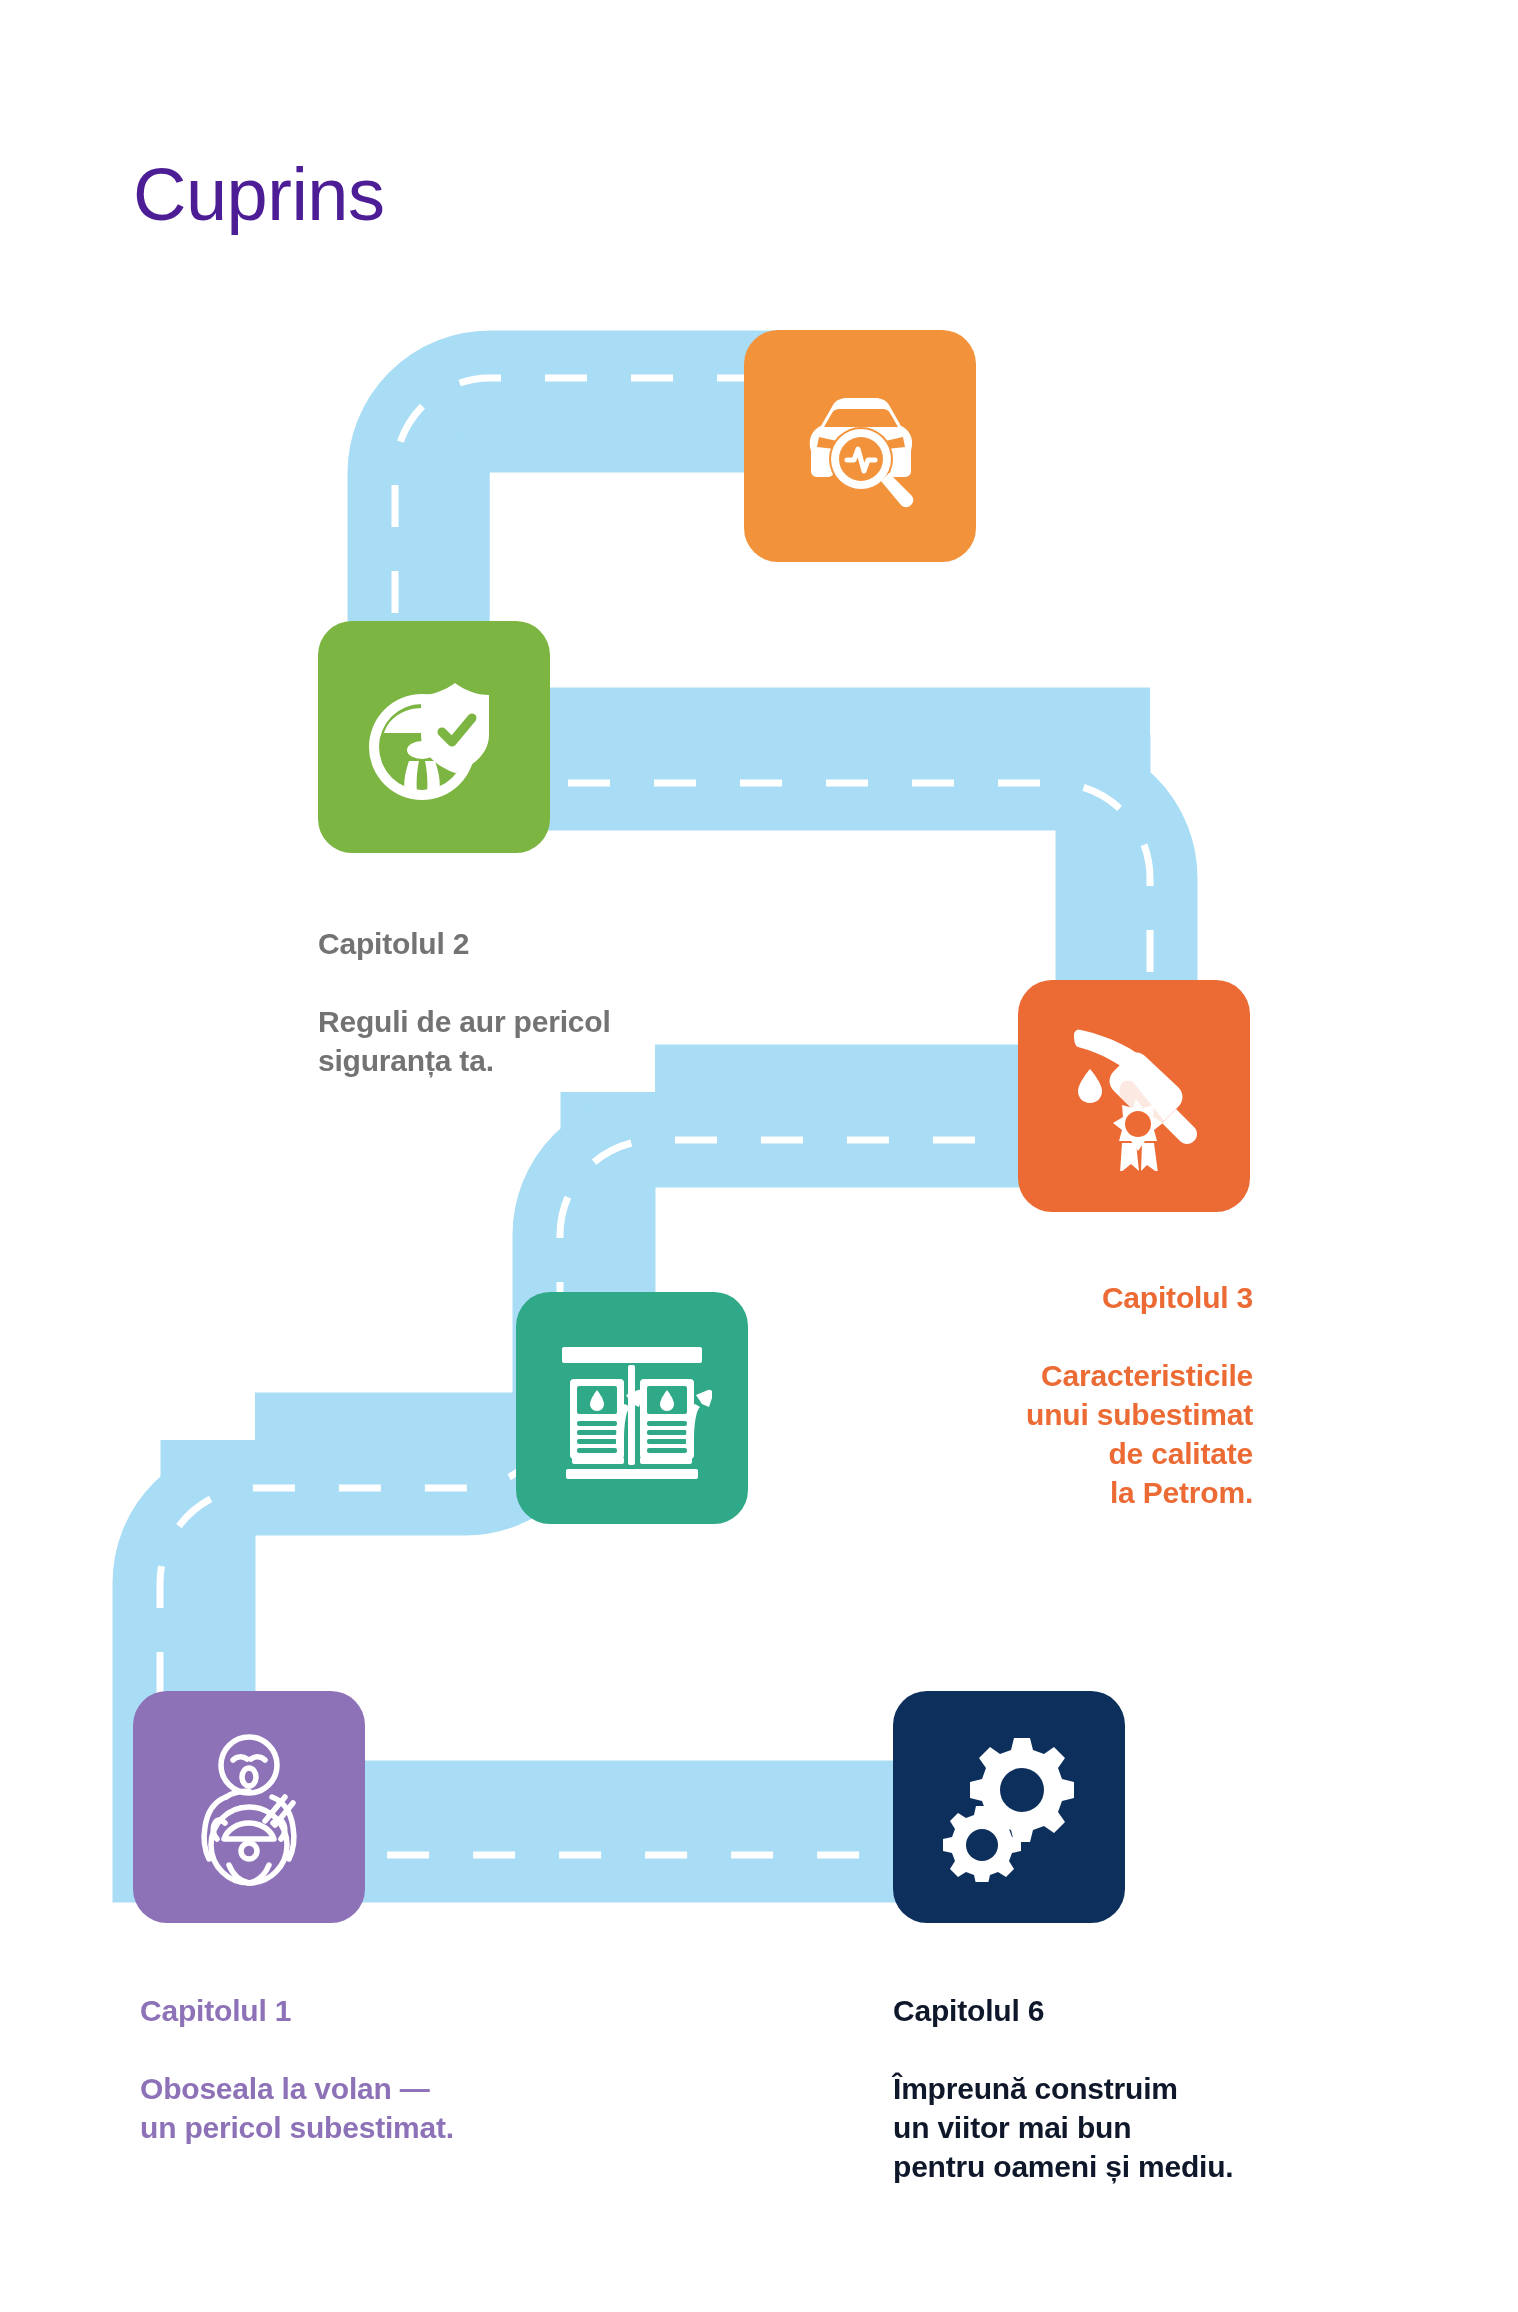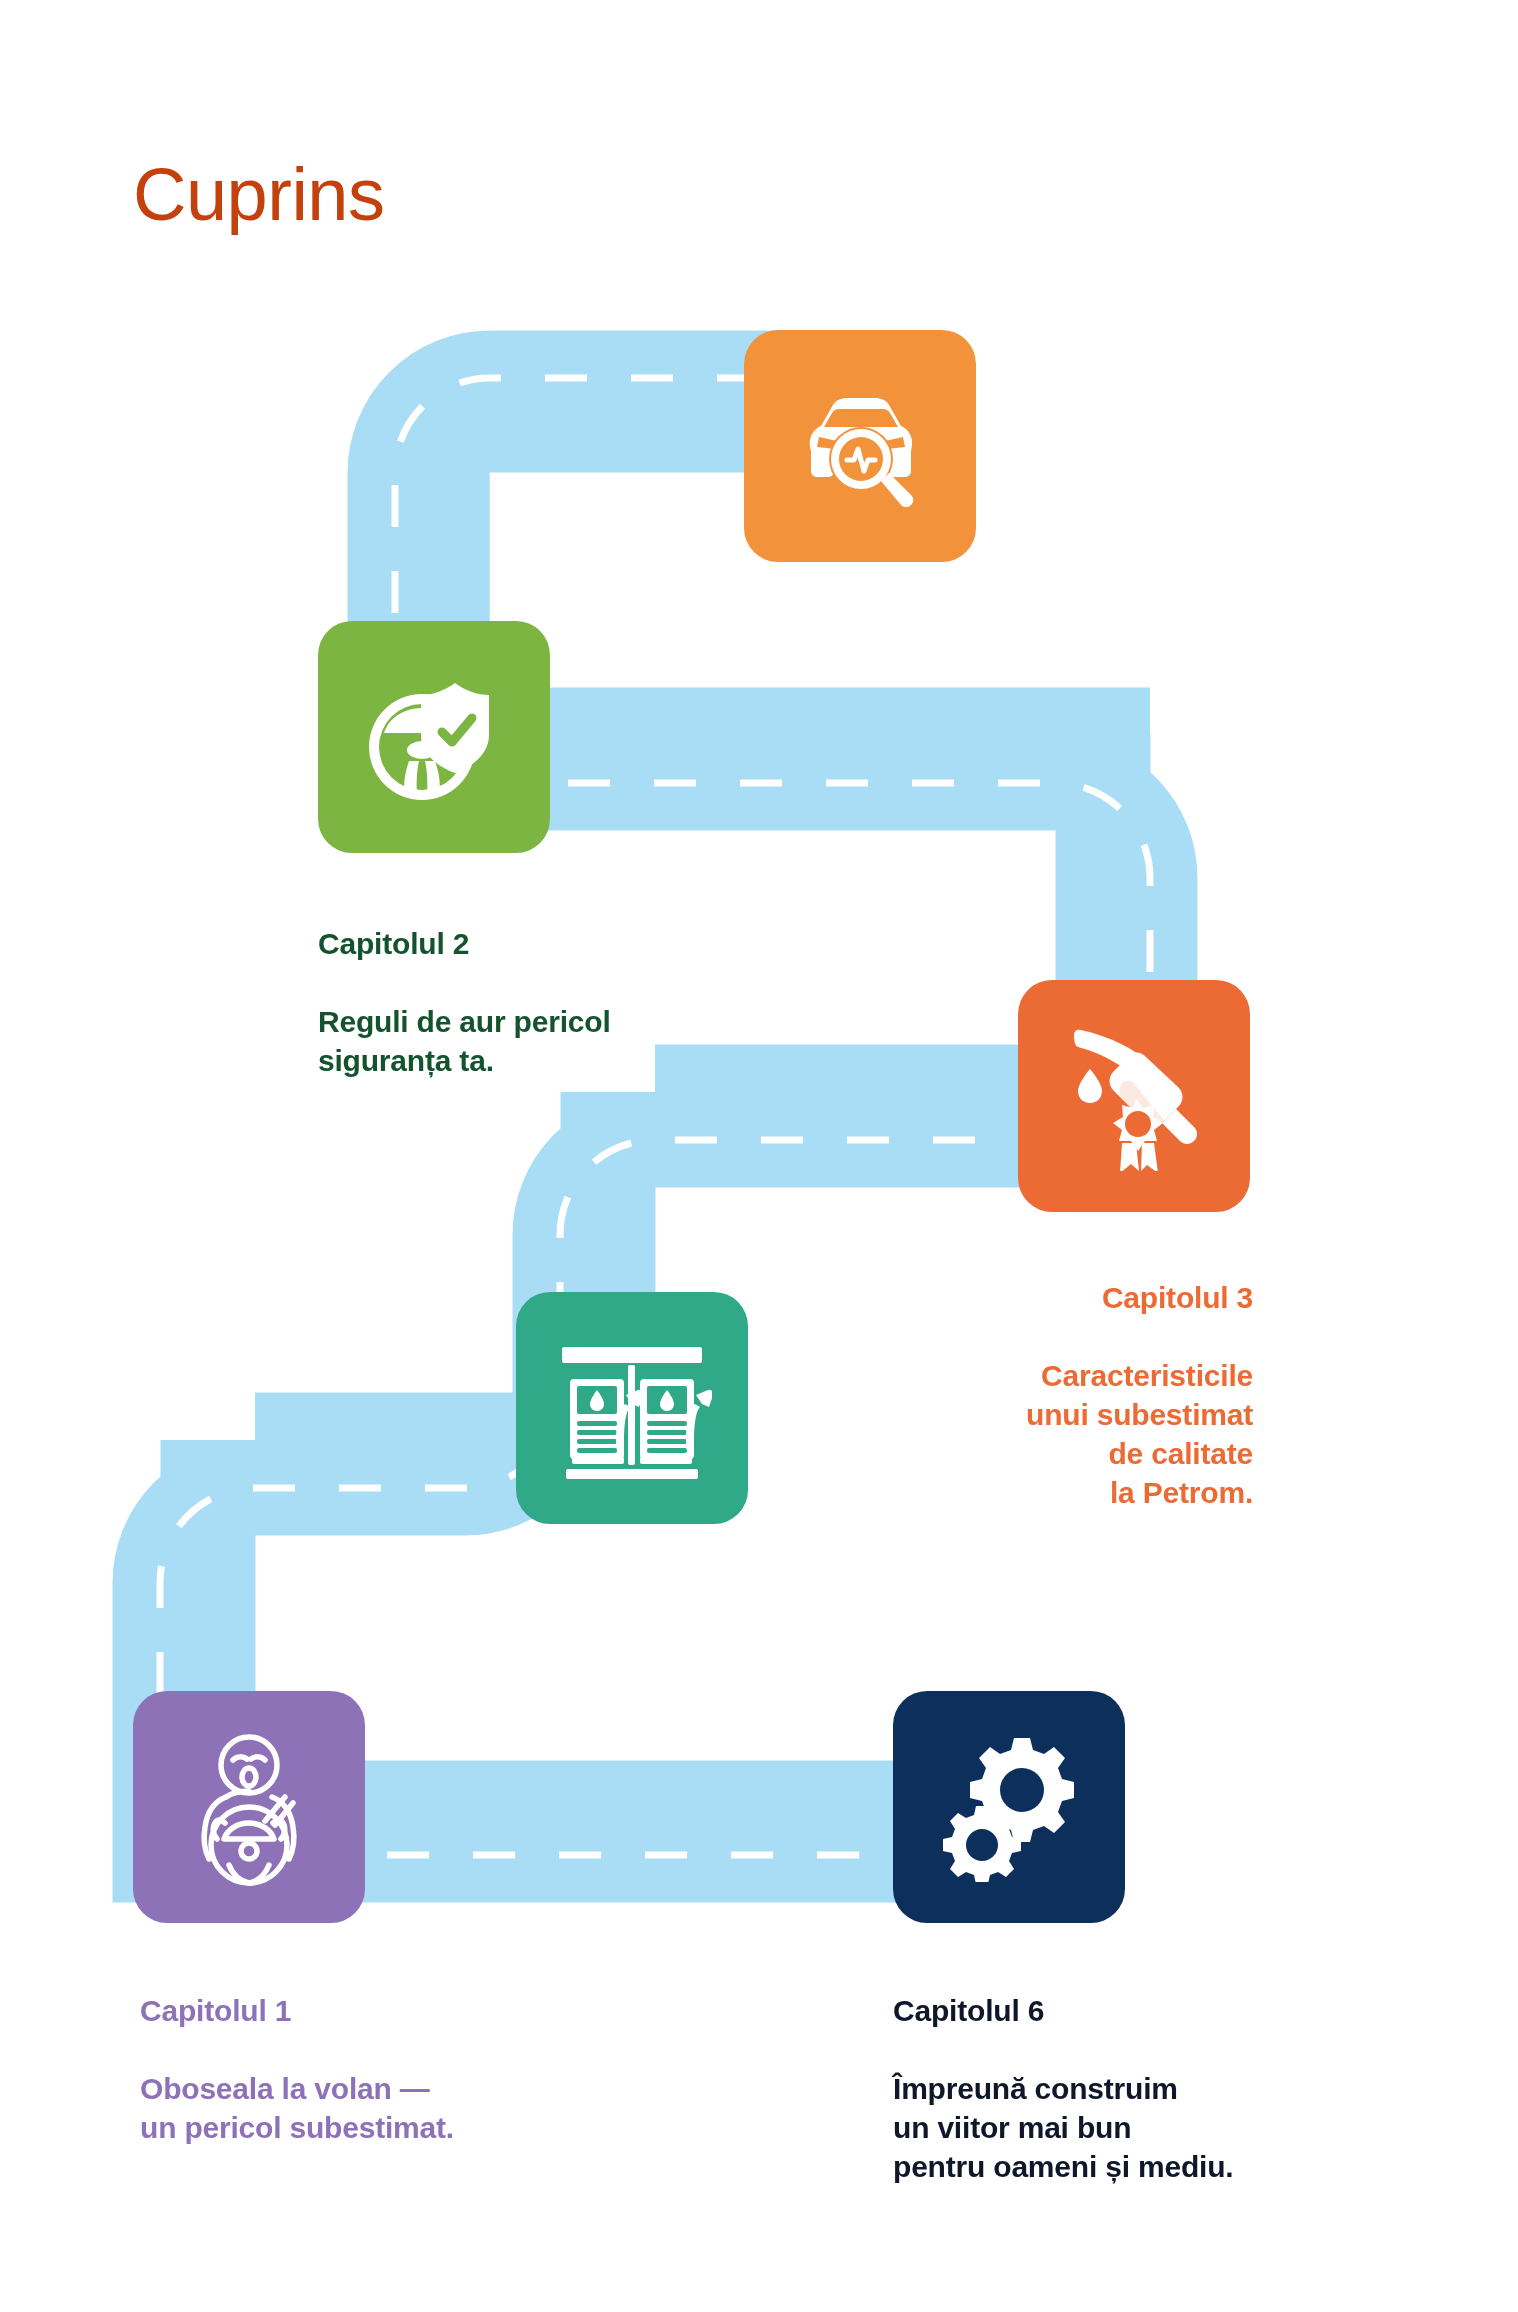--- a/index.html
+++ b/index.html
@@ -8,21 +8,21 @@
     background:#ffffff;
     font-family:"Liberation Sans", sans-serif;
     overflow:hidden;
     position:relative;
   }
   #stage{position:absolute;inset:0;width:1518px;height:2312px;}
 
   #page-title{
     position:absolute;left:133px;top:158px;
     font-size:74px;font-weight:300;letter-spacing:-0.5px;
-    color:#c2410c;line-height:1;
+    color:#4c1d95;line-height:1;
   }
 
   svg#road{position:absolute;left:0;top:0;width:1518px;height:2312px;}
 
   .card{
     position:absolute;
     border-radius:34px;
     display:flex;align-items:center;justify-content:center;
   }
   .card svg{display:block;}
@@ -111,21 +111,21 @@
         <path d="M63 46 C44 46 29 57 25 71 L101 71 C97 57 82 46 63 46 Z"></path>
         <ellipse cx="63" cy="88" rx="15" ry="9"></ellipse>
         <path d="M50 99 C46 110 44 122 46 131 L58 131 C57 120 58 108 60 99 Z"></path>
         <path d="M76 99 C80 110 82 122 80 131 L68 131 C69 120 68 108 66 99 Z"></path>
         <path d="M96 24 L96 24 C96 24 110 36 128 36 L128 74 C128 92 112 104 96 110 C80 104 64 92 64 74 L64 36 C82 36 96 24 96 24 Z" fill="#7cb542"></path>
         <path d="M96 21 C96 21 111 33 130 33 L130 73 C130 92 113 105 96 111 C79 105 62 92 62 73 L62 33 C81 33 96 21 96 21 Z"></path>
         <path d="M83 70 L93 80 L113 56" fill="none" stroke="#7cb542" stroke-width="9" stroke-linecap="round" stroke-linejoin="round"></path>
       </svg>
     </span>
   </div>
-  <div class="caption" style="left:318px;top:885px;color:#14532d;">
+  <div class="caption" style="left:318px;top:885px;color:#737373;">
     <span class="cap-num">Capitolul 2</span>
     <span class="cap-txt">Reguli de aur pericol
 siguranța ta.</span>
   </div>
 
   <div class="card" style="left:1018px;top:980px;width:232px;height:232px;background:#ec6a34;">
     <span>
       <svg width="152" height="150" viewBox="0 0 152 150" fill="#fff">
         <path d="M16 14 C16 10 19 8 23 9 C54 16 76 28 92 42 L78 58 C64 44 46 33 20 26 C17 25 16 20 16 14 Z"></path>
         <path d="M88 36 L120 66 C126 72 126 80 120 86 L106 100 C100 106 92 106 86 100 L56 70 C50 64 50 56 56 50 L70 36 C76 30 82 30 88 36 Z"></path>

